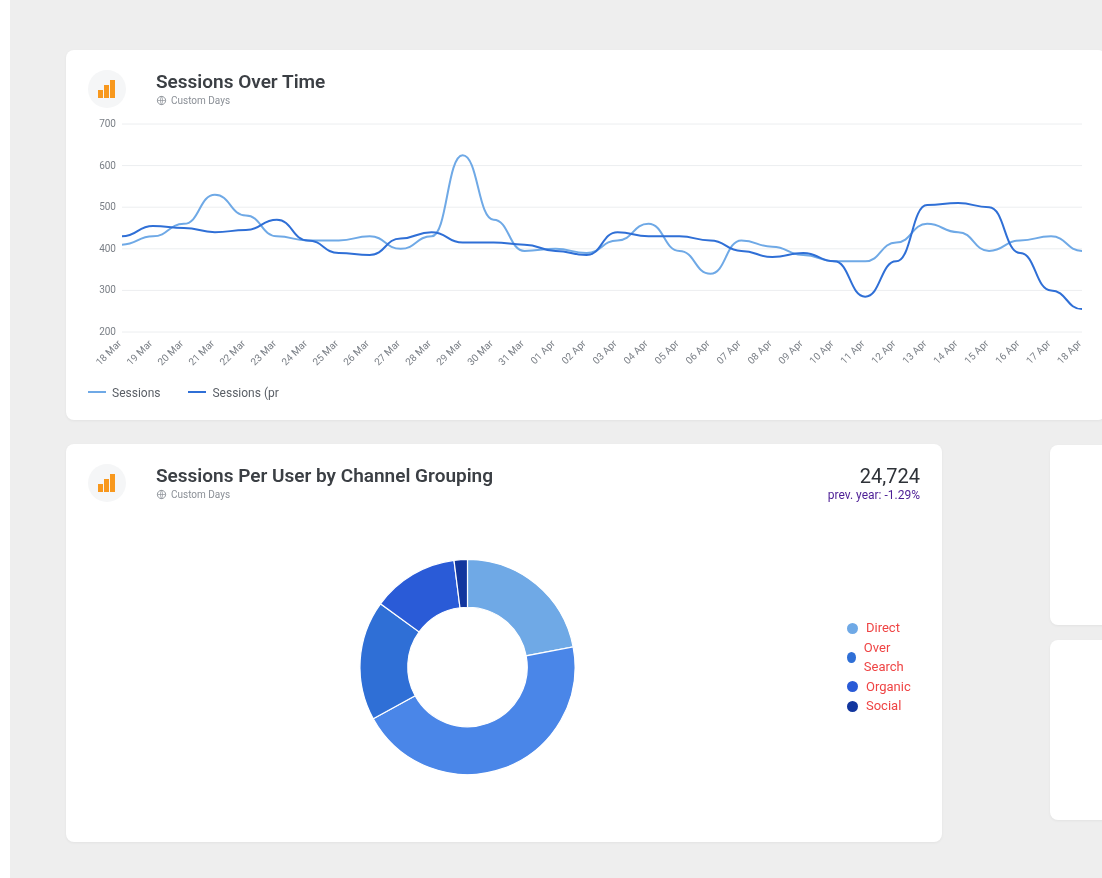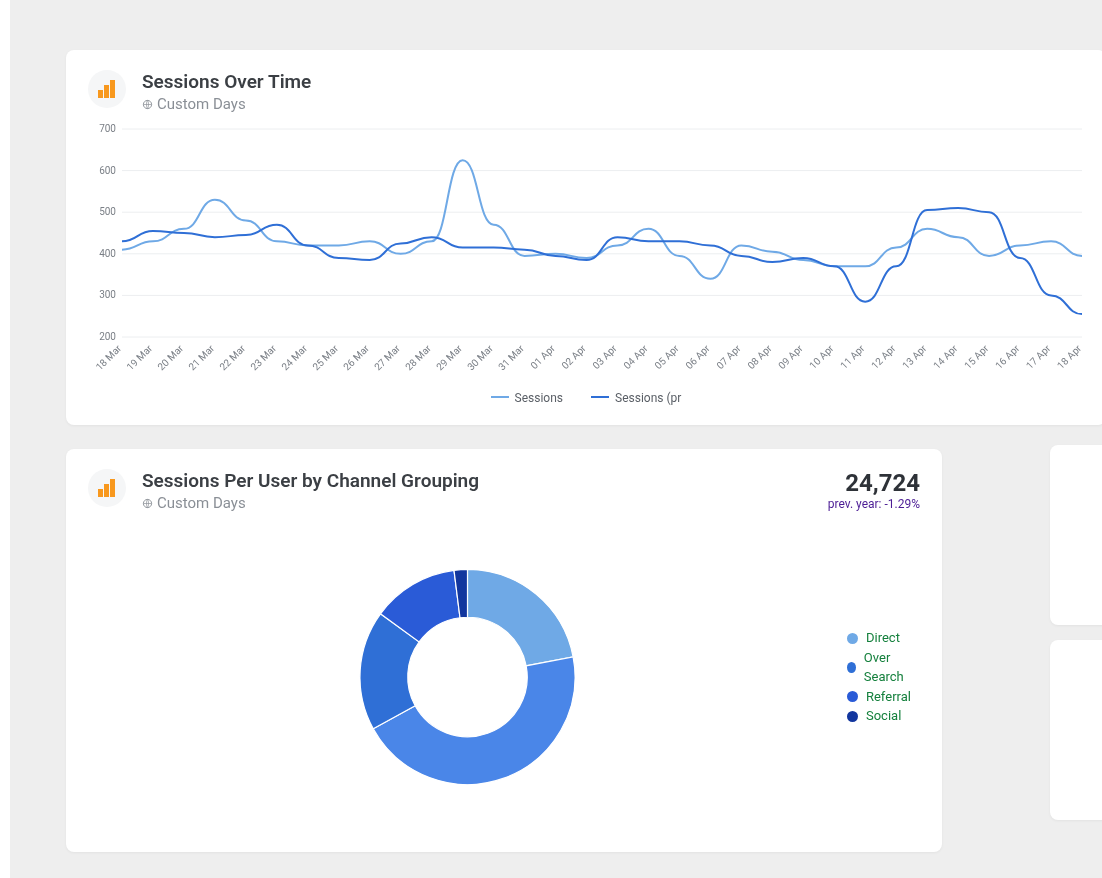--- a/index.html
+++ b/index.html
@@ -34,21 +34,21 @@
     width: 120px;
     background:#fff;
     border-radius:8px;
     box-shadow:0 1px 3px rgba(0,0,0,0.05);
   }
   .rcard.a { top:445px; height:180px; }
   .rcard.b { top:640px; height:180px; }
   .card-header {
     display: flex;
     align-items: flex-start;
-    gap: 16px;
+    gap: 30px;
     margin-bottom: 10px;
   }
   .card-icon {
     width: 38px; height: 38px;
     border-radius: 50%;
     background: #f5f6f7;
     display:flex; align-items:center; justify-content:center;
     flex-shrink:0;
   }
   .ga-logo {
@@ -59,57 +59,57 @@
   .ga-logo .bar2 { position:absolute; bottom:0; left:6px; width:5px; height:13px; background:#f8981d; }
   .ga-logo .bar3 { position:absolute; bottom:0; left:12px; width:5px; height:18px; background:#f8981d; }
   .card-titles { flex:1; }
   .card-title {
     font-size: 19px;
     font-weight: 600;
     color: #3b3f44;
     margin-bottom: 2px;
   }
   .card-subtitle {
-    font-size: 15px;
+    font-size: 10px;
     color: #8a8f96;
     display:flex; align-items:center; gap:4px;
   }
   .card-subtitle svg { width:11px; height:11px; }
   .card-metric {
     text-align: right;
   }
   .metric-value {
-    font-size: 24px;
-    font-weight: 700;
+    font-size: 20px;
+    font-weight: 400;
     color: #2e3238;
   }
   .metric-sub {
     font-size: 12px;
     color: #4c1d95;
   }
   .chart-area { position: relative; }
   .line-chart-svg { width: 1000px; height: 260px; }
   .tick-label { font-size: 10px; fill:#7a7f86; }
   .gridline { stroke:#eceef0; stroke-width:1; }
   .legend-line {
-    display:flex; justify-content:center; gap:28px;
+    display:flex; justify-content:flex-start; gap:28px;
     font-size:12px; color:#5a5f66;
     padding-top:4px;
   }
   .legend-line .swatch {
     display:inline-block; width:18px; height:2px; vertical-align:middle;
     margin-right:6px; position:relative; top:-2px;
   }
   .donut-wrap {
     display:flex; align-items:center;
     padding: 10px 0 10px 260px;
     gap: 260px;
   }
   .donut-svg { width: 290px; height: 290px; }
-  .donut-legend { font-size: 13px; color:#15803d; line-height:1.5; }
+  .donut-legend { font-size: 13px; color:#ef4444; line-height:1.5; }
   .donut-legend .row { display:flex; align-items:center; gap:8px; }
   .donut-legend .dot { width:11px; height:11px; border-radius:50%; }
 </style>
 </head>
 <body>
 
 <div class="sidebar-stub"></div>
 
 <div class="card card-line">
   <div class="card-header">
@@ -223,21 +223,21 @@
         <div class="row">
           <span class="dot" style="background:#6fa9e6"></span>
           <span>Direct</span>
         </div>
         <div class="row">
           <span class="dot" style="background:#2f6fd6"></span>
           <span>Over Search</span>
         </div>
         <div class="row">
           <span class="dot" style="background:#2a5bd7"></span>
-          <span>Referral</span>
+          <span>Organic</span>
         </div>
         <div class="row">
           <span class="dot" style="background:#12369e"></span>
           <span>Social</span>
         </div>
       </div>
   </div>
 </div>
 
 <div class="rcard a"></div>

